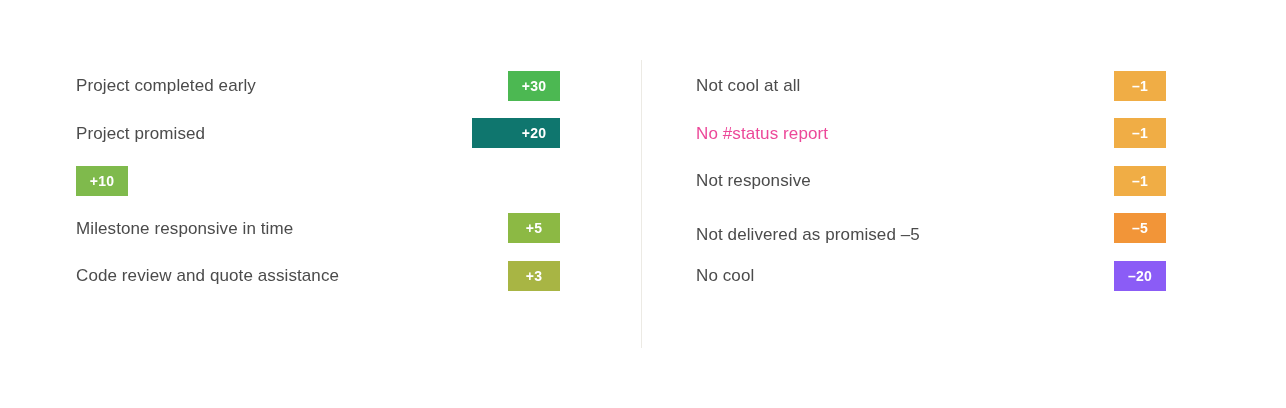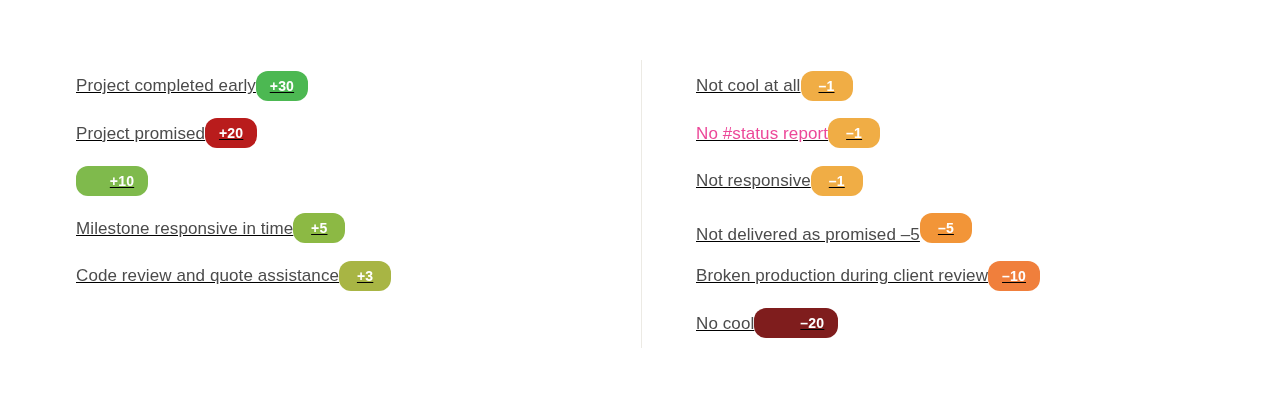--- a/index.html
+++ b/index.html
@@ -31,34 +31,34 @@
     top: 62px;
   }
   .column-positive { left: 76px; width: 484px; }
   .column-negative { left: 696px; width: 470px; }
 
   .rule-row {
     position: relative;
     height: 47.5px;
     display: flex;
     align-items: center;
-    text-decoration: underline;
+    justify-content: space-between;
   }
   .rule-label {
     font-size: 17px;
     color: #4b4b4b;
     letter-spacing: 0.1px;
     white-space: nowrap;
     line-height: 1;
   }
   .score-badge {
     flex: none;
     width: 52px;
     height: 30px;
-    border-radius: 12px;
+    border-radius: 0;
     color: #ffffff;
     font-size: 14px;
     font-weight: bold;
     letter-spacing: 0.2px;
     display: flex;
     align-items: center;
     justify-content: center;
     line-height: 1;
   }
 </style>
@@ -69,24 +69,24 @@
 
   <div class="divider" style="background: rgb(236, 234, 228);"></div>
 
   <div class="column column-positive">
       <div class="rule-row">
         <span class="rule-label" style="color: rgb(75, 75, 75);">Project completed early</span>
         <span class="score-badge" style="background-color: rgb(76, 184, 82); color: rgb(255, 255, 255);">+30</span>
       </div>
       <div class="rule-row">
         <span class="rule-label" style="color: rgb(75, 75, 75);">Project promised</span>
-        <span class="score-badge" style="background-color: #b91c1c; color: rgb(255, 255, 255);">+20</span>
+        <span class="score-badge" style="background-color: #0f766e; color: rgb(255, 255, 255); padding-left: 36px;">+20</span>
       </div>
       <div class="rule-row">
-        <span class="score-badge" style="background-color: rgb(127, 186, 76); color: rgb(255, 255, 255); padding-left: 20px;">+10</span>
+        <span class="score-badge" style="background-color: rgb(127, 186, 76); color: rgb(255, 255, 255);">+10</span>
       </div>
       <div class="rule-row">
         <span class="rule-label" style="color: rgb(75, 75, 75);">Milestone responsive in time</span>
         <span class="score-badge" style="background-color: rgb(140, 185, 68); color: rgb(255, 255, 255);">+5</span>
       </div>
       <div class="rule-row">
         <span class="rule-label" style="color: rgb(75, 75, 75);">Code review and quote assistance</span>
         <span class="score-badge" style="background-color: rgb(168, 181, 68); color: rgb(255, 255, 255);">+3</span>
       </div>
     </div>
@@ -101,22 +101,18 @@
       </div>
       <div class="rule-row">
         <span class="rule-label" style="color: rgb(75, 75, 75);">Not responsive</span>
         <span class="score-badge" style="background-color: rgb(240, 173, 69); color: rgb(255, 255, 255);">–1</span>
       </div>
       <div class="rule-row">
         <span class="rule-label" style="color: rgb(75, 75, 75); margin-top: 12px;">Not delivered as promised –5</span>
         <span class="score-badge" style="background-color: rgb(242, 149, 56); color: rgb(255, 255, 255);">–5</span>
       </div>
       <div class="rule-row">
-        <span class="rule-label" style="color: rgb(75, 75, 75);">Broken production during client review</span>
-        <span class="score-badge" style="background-color: rgb(240, 127, 60); color: rgb(255, 255, 255);">–10</span>
-      </div>
-      <div class="rule-row">
         <span class="rule-label" style="color: rgb(75, 75, 75);">No cool</span>
-        <span class="score-badge" style="background-color: #7f1d1d; color: rgb(255, 255, 255); padding-left: 32px;">–20</span>
+        <span class="score-badge" style="background-color: #8b5cf6; color: rgb(255, 255, 255);">–20</span>
       </div>
     </div>
 
 </div>
 
 </body></html>

